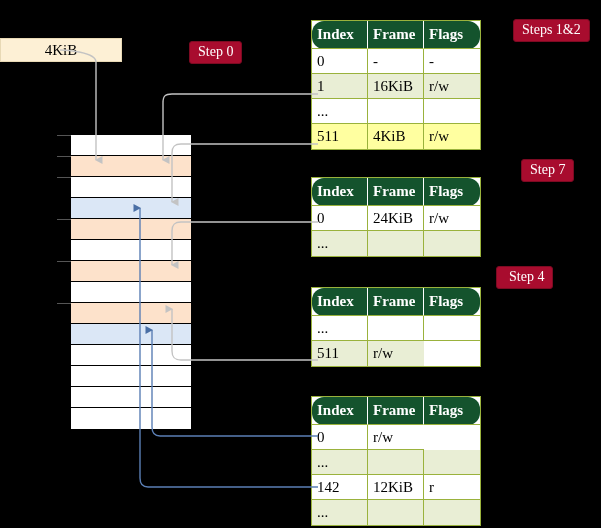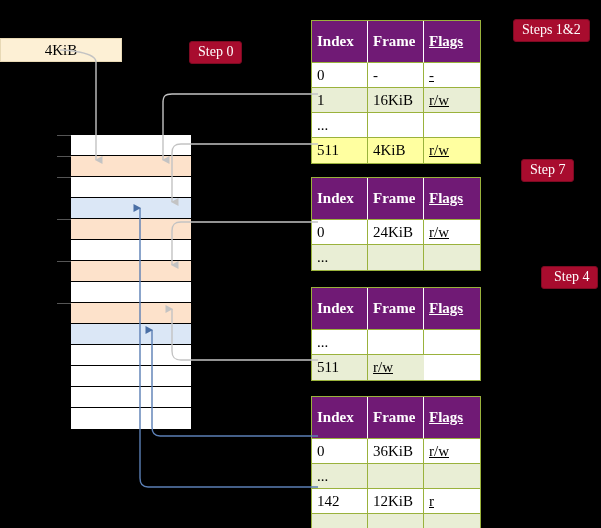--- a/index.html
+++ b/index.html
@@ -3,25 +3,25 @@
 <meta charset="utf-8">
 <style>
   html,body{margin:0;padding:0;background:#000;}
   body{width:601px;height:528px;position:relative;overflow:hidden;
        font-family:"Liberation Serif","DejaVu Serif",serif;color:#000;}
 
   
   .ptable{position:absolute;border:1px solid #9ab23c;background:#fff;
           border-collapse:separate;}
   .ptable .row{display:flex;height:25px;}
-  .ptable .row.hdr{height:42px;background:#701a75;}
+  .ptable .row.hdr{height:28px;background:#14532d;border-radius:12px;}
   .ptable .cell{box-sizing:border-box;display:flex;align-items:center;
        padding:0 5px;font-size:15px;line-height:1;border-right:1px solid #9ab23c;
        border-bottom:1px solid #9ab23c;overflow:hidden;white-space:nowrap;}
-  .ptable .cell:last-child{border-right:none;text-decoration:underline;}
+  .ptable .cell:last-child{border-right:none;}
   .ptable .row:last-child .cell{border-bottom:none;}
   .ptable .row.hdr .cell{color:#fff;font-weight:bold;font-size:15px;
        border-right:1px solid #fff;border-bottom:1px solid #9ab23c;}
   .ptable .row.hdr .cell:last-child{border-right:none;}
   .ptable .c0{width:56px;}
   .ptable .c1{width:56px;}
   .ptable .c2{width:56px;}
   .ptable .row.alt .cell{background:#e9eed5;}
   .ptable .row.hl .cell{background:#ffffa0;}
 
@@ -52,21 +52,21 @@
 </style>
 </head>
 <body>
 
 <div class="kbox" id="source-box" style="left: 0px; top: 38px; width: 120px; height: 22px;">4KiB</div>
 
 <div id="badges">
     <div class="badge" style="left: 189px; top: 41px;">Step 0</div>
     <div class="badge" style="left: 513px; top: 19px;">Steps 1&amp;2</div>
     <div class="badge" style="left: 521px; top: 159px;">Step 7</div>
-    <div class="badge" style="left: 541px; top: 266px; padding-left: 12px;">Step 4</div>
+    <div class="badge" style="left: 496px; top: 266px; padding-left: 12px;">Step 4</div>
   </div>
 
 <div id="memcol">
     <div class="mrow" style="position: relative;">
       <div class="tick" style="top: 0px;"></div>
     </div>
     <div class="mrow orange" style="position: relative;">
       <div class="tick" style="top: 0px;"></div>
     </div>
     <div class="mrow" style="position: relative;">
@@ -153,21 +153,20 @@
       </div>
     </div>
     <div class="ptable" style="left: 311px; top: 396px;">
       <div class="row hdr">
         <div class="cell c0">Index</div>
         <div class="cell c1">Frame</div>
         <div class="cell c2">Flags</div>
       </div>
       <div class="row">
         <div class="cell c0">0</div>
-        <div class="cell c1">36KiB</div>
         <div class="cell c2">r/w</div>
       </div>
       <div class="row alt">
         <div class="cell c0">...</div>
         <div class="cell c1"></div>
         <div class="cell c2"></div>
       </div>
       <div class="row">
         <div class="cell c0">142</div>
         <div class="cell c1">12KiB</div>

